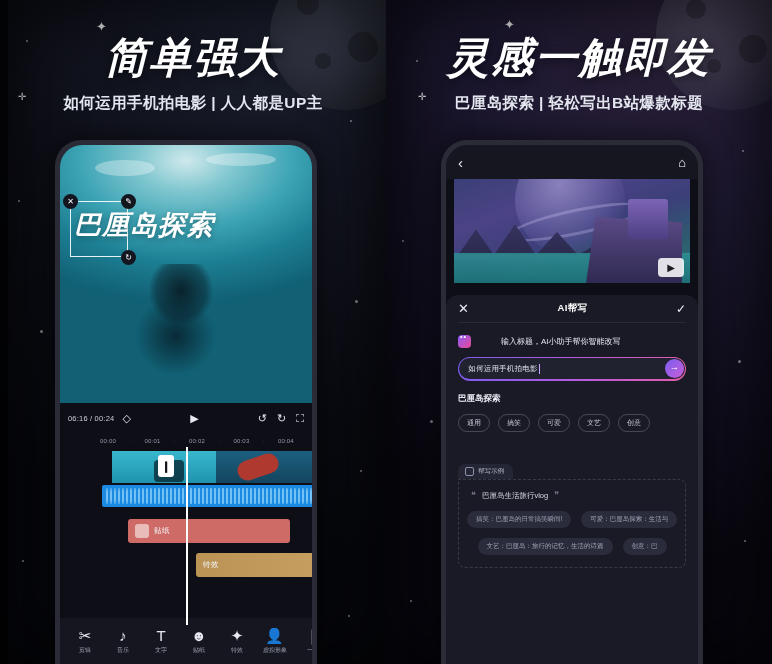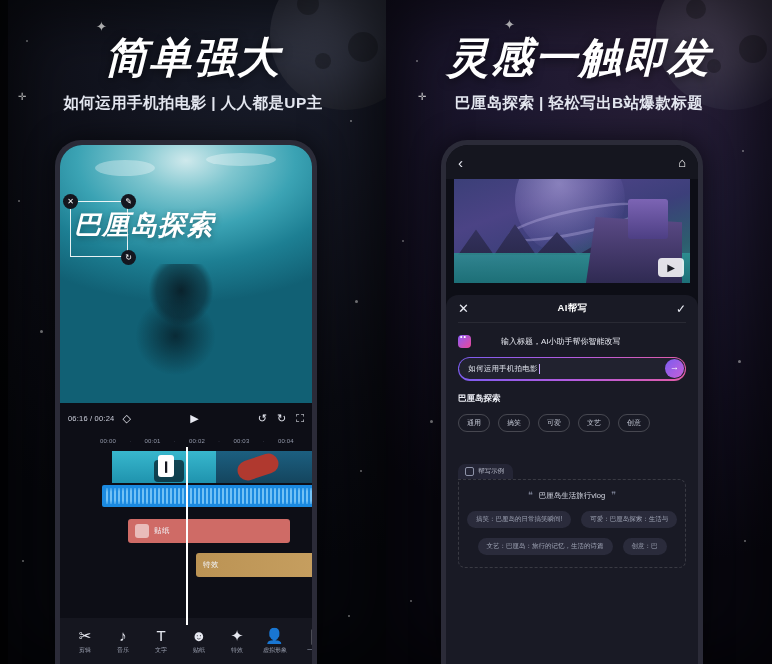--- a/index.html
+++ b/index.html
@@ -230,21 +230,21 @@
   .chips{ display:flex; gap:8px; margin-top:9px; }
   .chip{ border:1px solid rgba(255,255,255,.2); border-radius:10px; padding:3px 8px;
     color:#c5c9d6; font-size:7px; }
 
   .ex-tab{ margin-top:32px; display:inline-flex; align-items:center; gap:4px;
     background:#242535; border-radius:7px 7px 0 0; padding:3px 9px 3px 7px; }
   .ex-tab .ei{ width:9px; height:9px; border:1px solid #8e93a8; border-radius:2px; }
   .ex-tab .et{ color:#b9bdcc; font-size:6.5px; }
   .ex-box{ border:1px dashed rgba(255,255,255,.14); border-radius:0 7px 7px 7px;
     padding:10px 8px 12px; margin-top:-1px; }
-  .quote{ text-align:center; color:#d8dbe6; font-size:7.5px; }
+  .quote{ text-align:left; color:#d8dbe6; font-size:7.5px; }
   .qmark{ color:#767b8f; font-size:9px; padding:0 4px; }
   .ex-row{ display:flex; gap:10px; margin-top:10px; }
   .ex-row.r2{ justify-content:center; }
   .ex-pill{ background:#2a2b3b; border-radius:11px; padding:4px 9px;
     color:#9ea3b4; font-size:6.5px; white-space:nowrap; }
 </style>
 </head>
 <body>
 
 <div class="stage">

